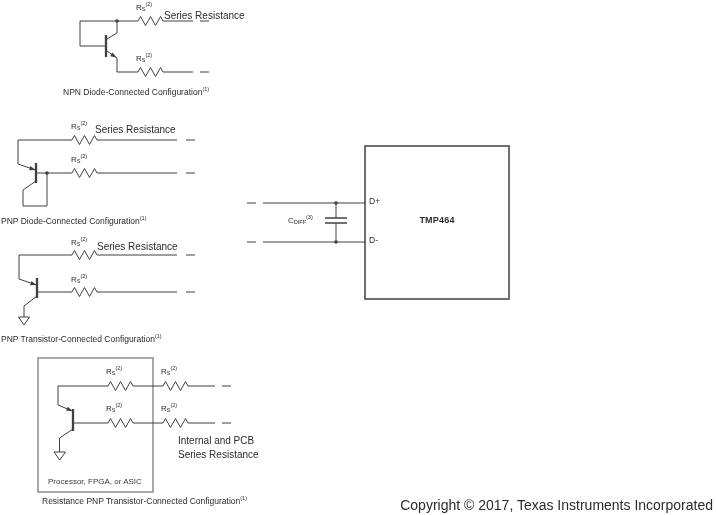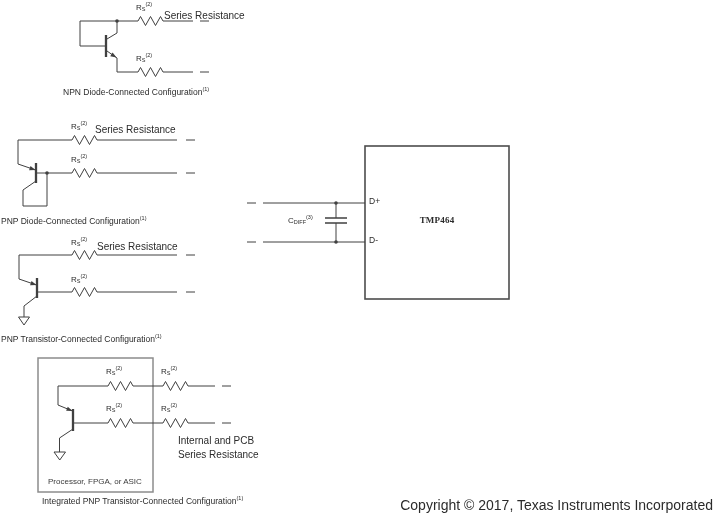--- a/index.html
+++ b/index.html
@@ -11,21 +11,21 @@
   .lbl{position:absolute;font-size:10px;line-height:1.15;white-space:nowrap;color:#2b2b2b;}
   .rs-lbl{font-size:8px;}
   .ss{font-size:5.5px;}
   .sub{vertical-align:-1px;}
   .sup{vertical-align:3.5px;}
   .caption{font-size:8.5px;}
   .chip-name{font-weight:bold;font-size:9px;letter-spacing:.2px;}
   .pin{font-size:8.5px;}
   .proc{font-size:8px;color:#3a3a3a;}
   .copyright{font-size:14px;}
-  .center{text-align:center;font-family:Liberation Serif, serif;}
+  .center{text-align:center;}
 </style>
 </head>
 <body>
 
 <div id="canvas">
 
   <svg class="linework" width="716" height="515" viewBox="0 0 716 515" stroke="#404040" stroke-width="1" fill="none">
 
     <g>
       <path d="
@@ -112,21 +112,21 @@
 
   <div class="lbl rs-lbl" style="left:106px;top:365px"><span>R</span><span class="ss sub">S</span><span class="ss sup">(2)</span></div>
   <div class="lbl rs-lbl" style="left:161px;top:365px"><span>R</span><span class="ss sub">S</span><span class="ss sup">(2)</span></div>
   <div class="lbl rs-lbl" style="left:106px;top:402px"><span>R</span><span class="ss sub">S</span><span class="ss sup">(2)</span></div>
   <div class="lbl rs-lbl" style="left:161px;top:402px"><span>R</span><span class="ss sub">S</span><span class="ss sup">(2)</span></div>
   <div class="lbl" style="left:178px;top:435px">
     <div>Internal and PCB</div>
     <div style="margin-top:2px">Series Resistance</div>
   </div>
   <div class="lbl proc" style="left:48px;top:477px">Processor, FPGA, or ASIC</div>
-  <div class="lbl caption" style="left:42px;top:495px"><span>Integrated PNP Transistor-Connected Configuration</span><span class="ss sup">(1)</span></div>
+  <div class="lbl caption" style="left:42px;top:495px"><span>Resistance PNP Transistor-Connected Configuration</span><span class="ss sup">(1)</span></div>
 
   <div class="lbl pin" style="left:369px;top:197px">D+</div>
   <div class="lbl pin" style="left:369px;top:236px">D-</div>
   <div class="lbl chip-name center" style="left:365px;top:215px;width:144px">TMP464</div>
   <div class="lbl rs-lbl" style="left:288px;top:214px"><span>C</span><span class="ss sub">DIFF</span><span class="ss sup">(3)</span></div>
 
   <div class="lbl copyright" style="right:3px;top:497px">Copyright © 2017, Texas Instruments Incorporated</div>
 
 </div>
 

